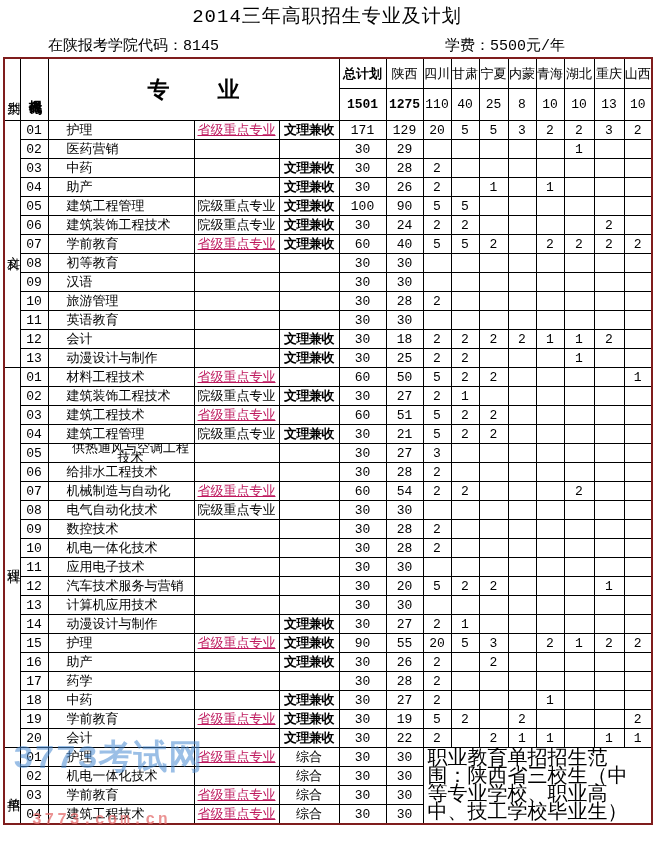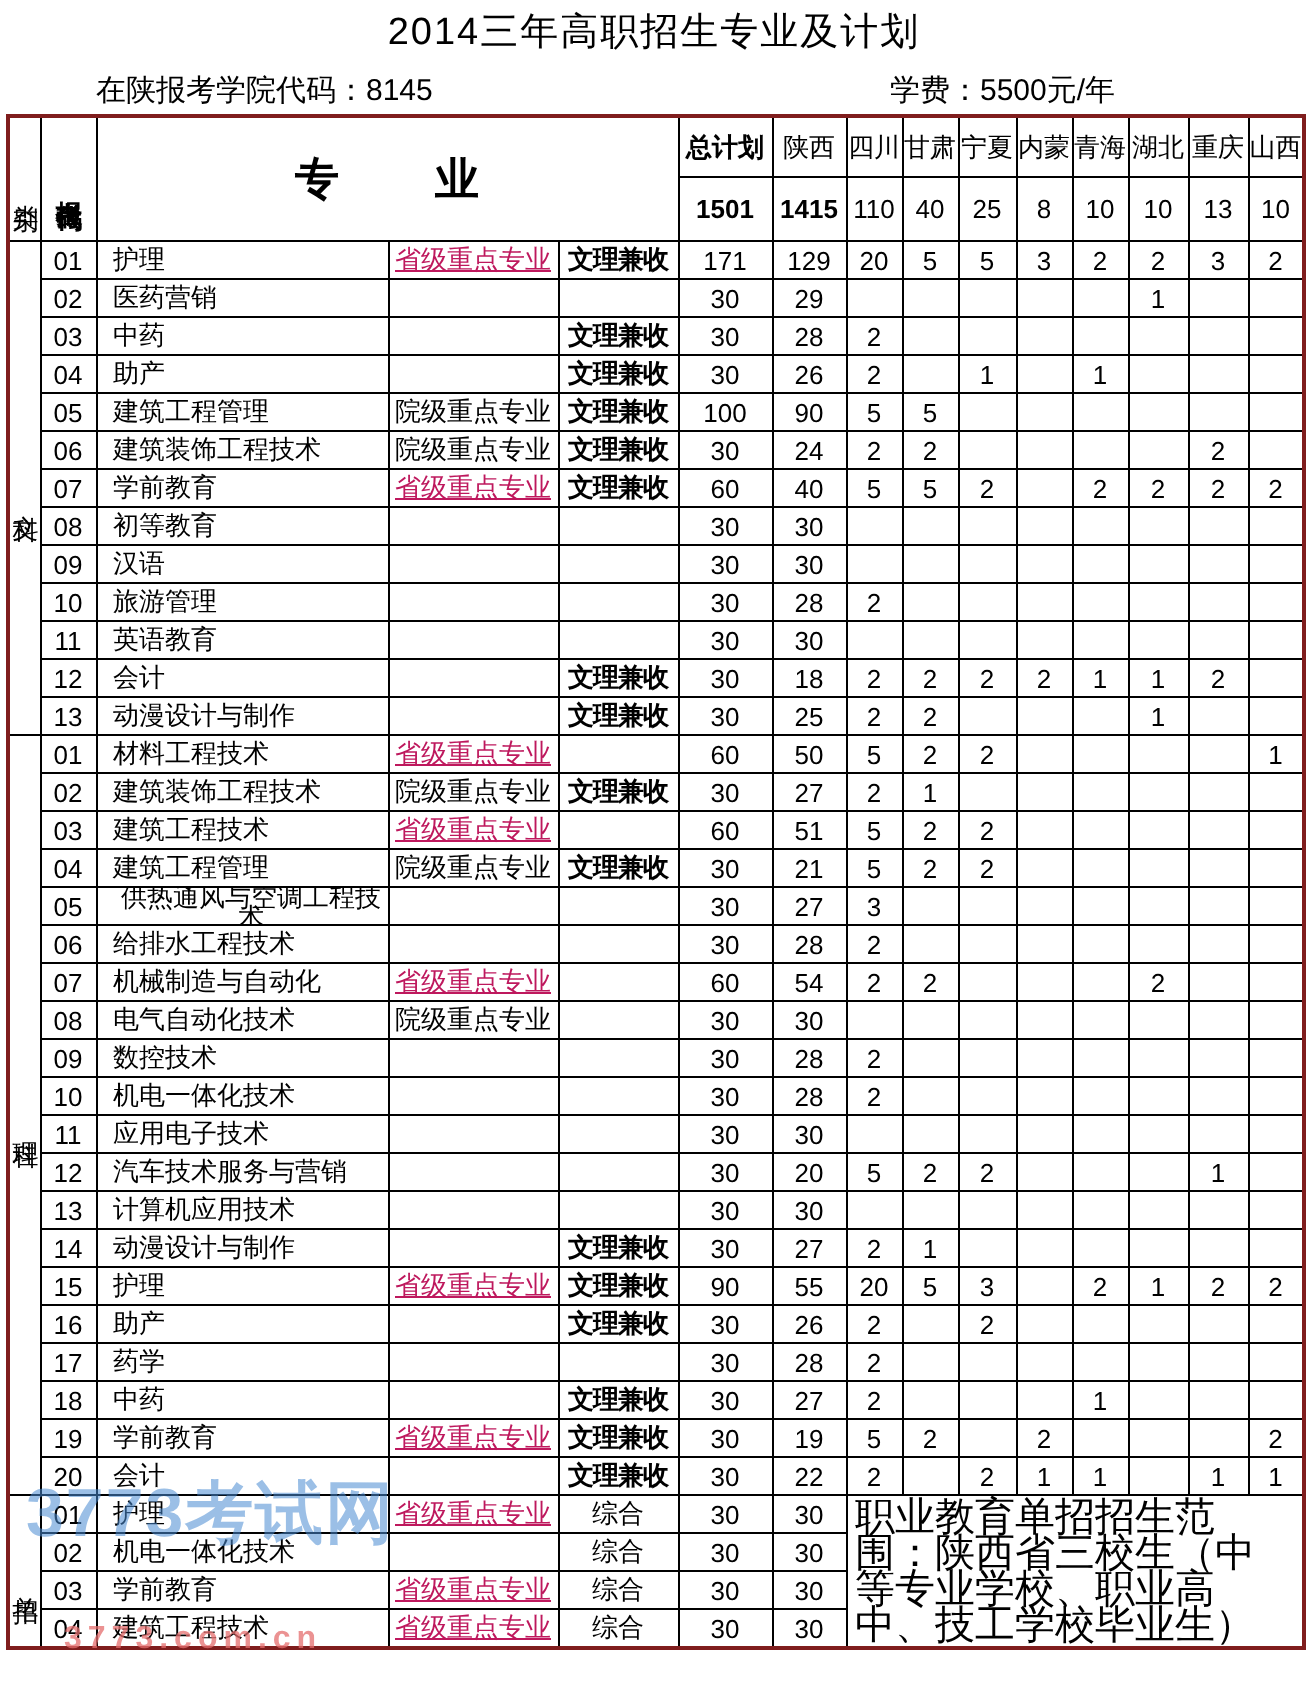--- a/index.html
+++ b/index.html
@@ -1,33 +1,33 @@
 <!DOCTYPE html>
 <html><head>
 <meta charset="utf-8">
 <style>
   html,body{margin:0;padding:0;background:#fff;}
   .page{position:relative;width:654px;height:847px;background:#fff;overflow:hidden;
-        font-family:Liberation Sans, sans-serif;color:#000;}
+        font-family:Liberation Mono, monospace;color:#000;}
   .title{position:absolute;top:3px;left:0;width:654px;text-align:center;font-size:19px;letter-spacing:1px;}
   .inforow{position:absolute;top:36px;left:0;width:654px;height:22px;font-size:15px;}
   .inforow .code{position:absolute;left:48px;top:0;}
   .inforow .fee{position:absolute;left:445px;top:0;}
   table{position:absolute;left:3px;top:57px;width:648px;border-collapse:collapse;table-layout:fixed;
         border:2px solid #7f1d1d;}
   td{border:1px solid #000;font-size:13px;text-align:center;vertical-align:middle;padding:0;overflow:hidden;}
   .hr1 td{height:29px;}
   .hr2 td{height:31px;}
   tbody td{height:18px;}
   .vert span{writing-mode:vertical-rl;text-orientation:upright;letter-spacing:1px;line-height:14px;}
   .codehdr{font-weight:bold;}
   .majorhdr{font-size:22px;font-weight:bold;}
   .majorhdr .sp{letter-spacing:48px;margin-right:-48px;}
   .b{font-weight:bold;}
-  .major{text-align:left;padding-left:8px;white-space:nowrap;margin-left:36px;}
+  .major{text-align:left;padding-left:18px;white-space:nowrap;margin-left:36px;}
   .clipwrap{height:18px;overflow:hidden;line-height:9.5px;white-space:normal;text-align:center;
             padding:0 2px 0 3px;font-size:13px;}
   .provincial{color:#be185d;text-decoration:underline;}
   .admitb{font-weight:bold;letter-spacing:-0.5px;}
   .note{text-align:left;white-space:normal;vertical-align:middle;padding:1px 4px;font-size:20px;line-height:18px;}
   .wm1{position:absolute;left:13px;top:734px;font-size:34px;font-weight:bold;letter-spacing:1px;
        color:rgba(72,138,210,0.55);z-index:5;pointer-events:none;}
   .wm2{position:absolute;left:32px;top:811px;font-size:16px;font-weight:bold;letter-spacing:3px;
        color:rgba(228,110,110,0.75);z-index:5;pointer-events:none;}
 </style>
@@ -71,21 +71,21 @@
         <td>甘肃</td>
         <td>宁夏</td>
         <td>内蒙</td>
         <td>青海</td>
         <td>湖北</td>
         <td>重庆</td>
         <td>山西</td>
       </tr>
       <tr class="hr2">
         <td class="b">1501</td>
-        <td class="b">1415</td>
+        <td class="b">1275</td>
         <td>110</td>
         <td>40</td>
         <td>25</td>
         <td>8</td>
         <td>10</td>
         <td>10</td>
         <td>13</td>
         <td>10</td>
       </tr>
     </thead>

